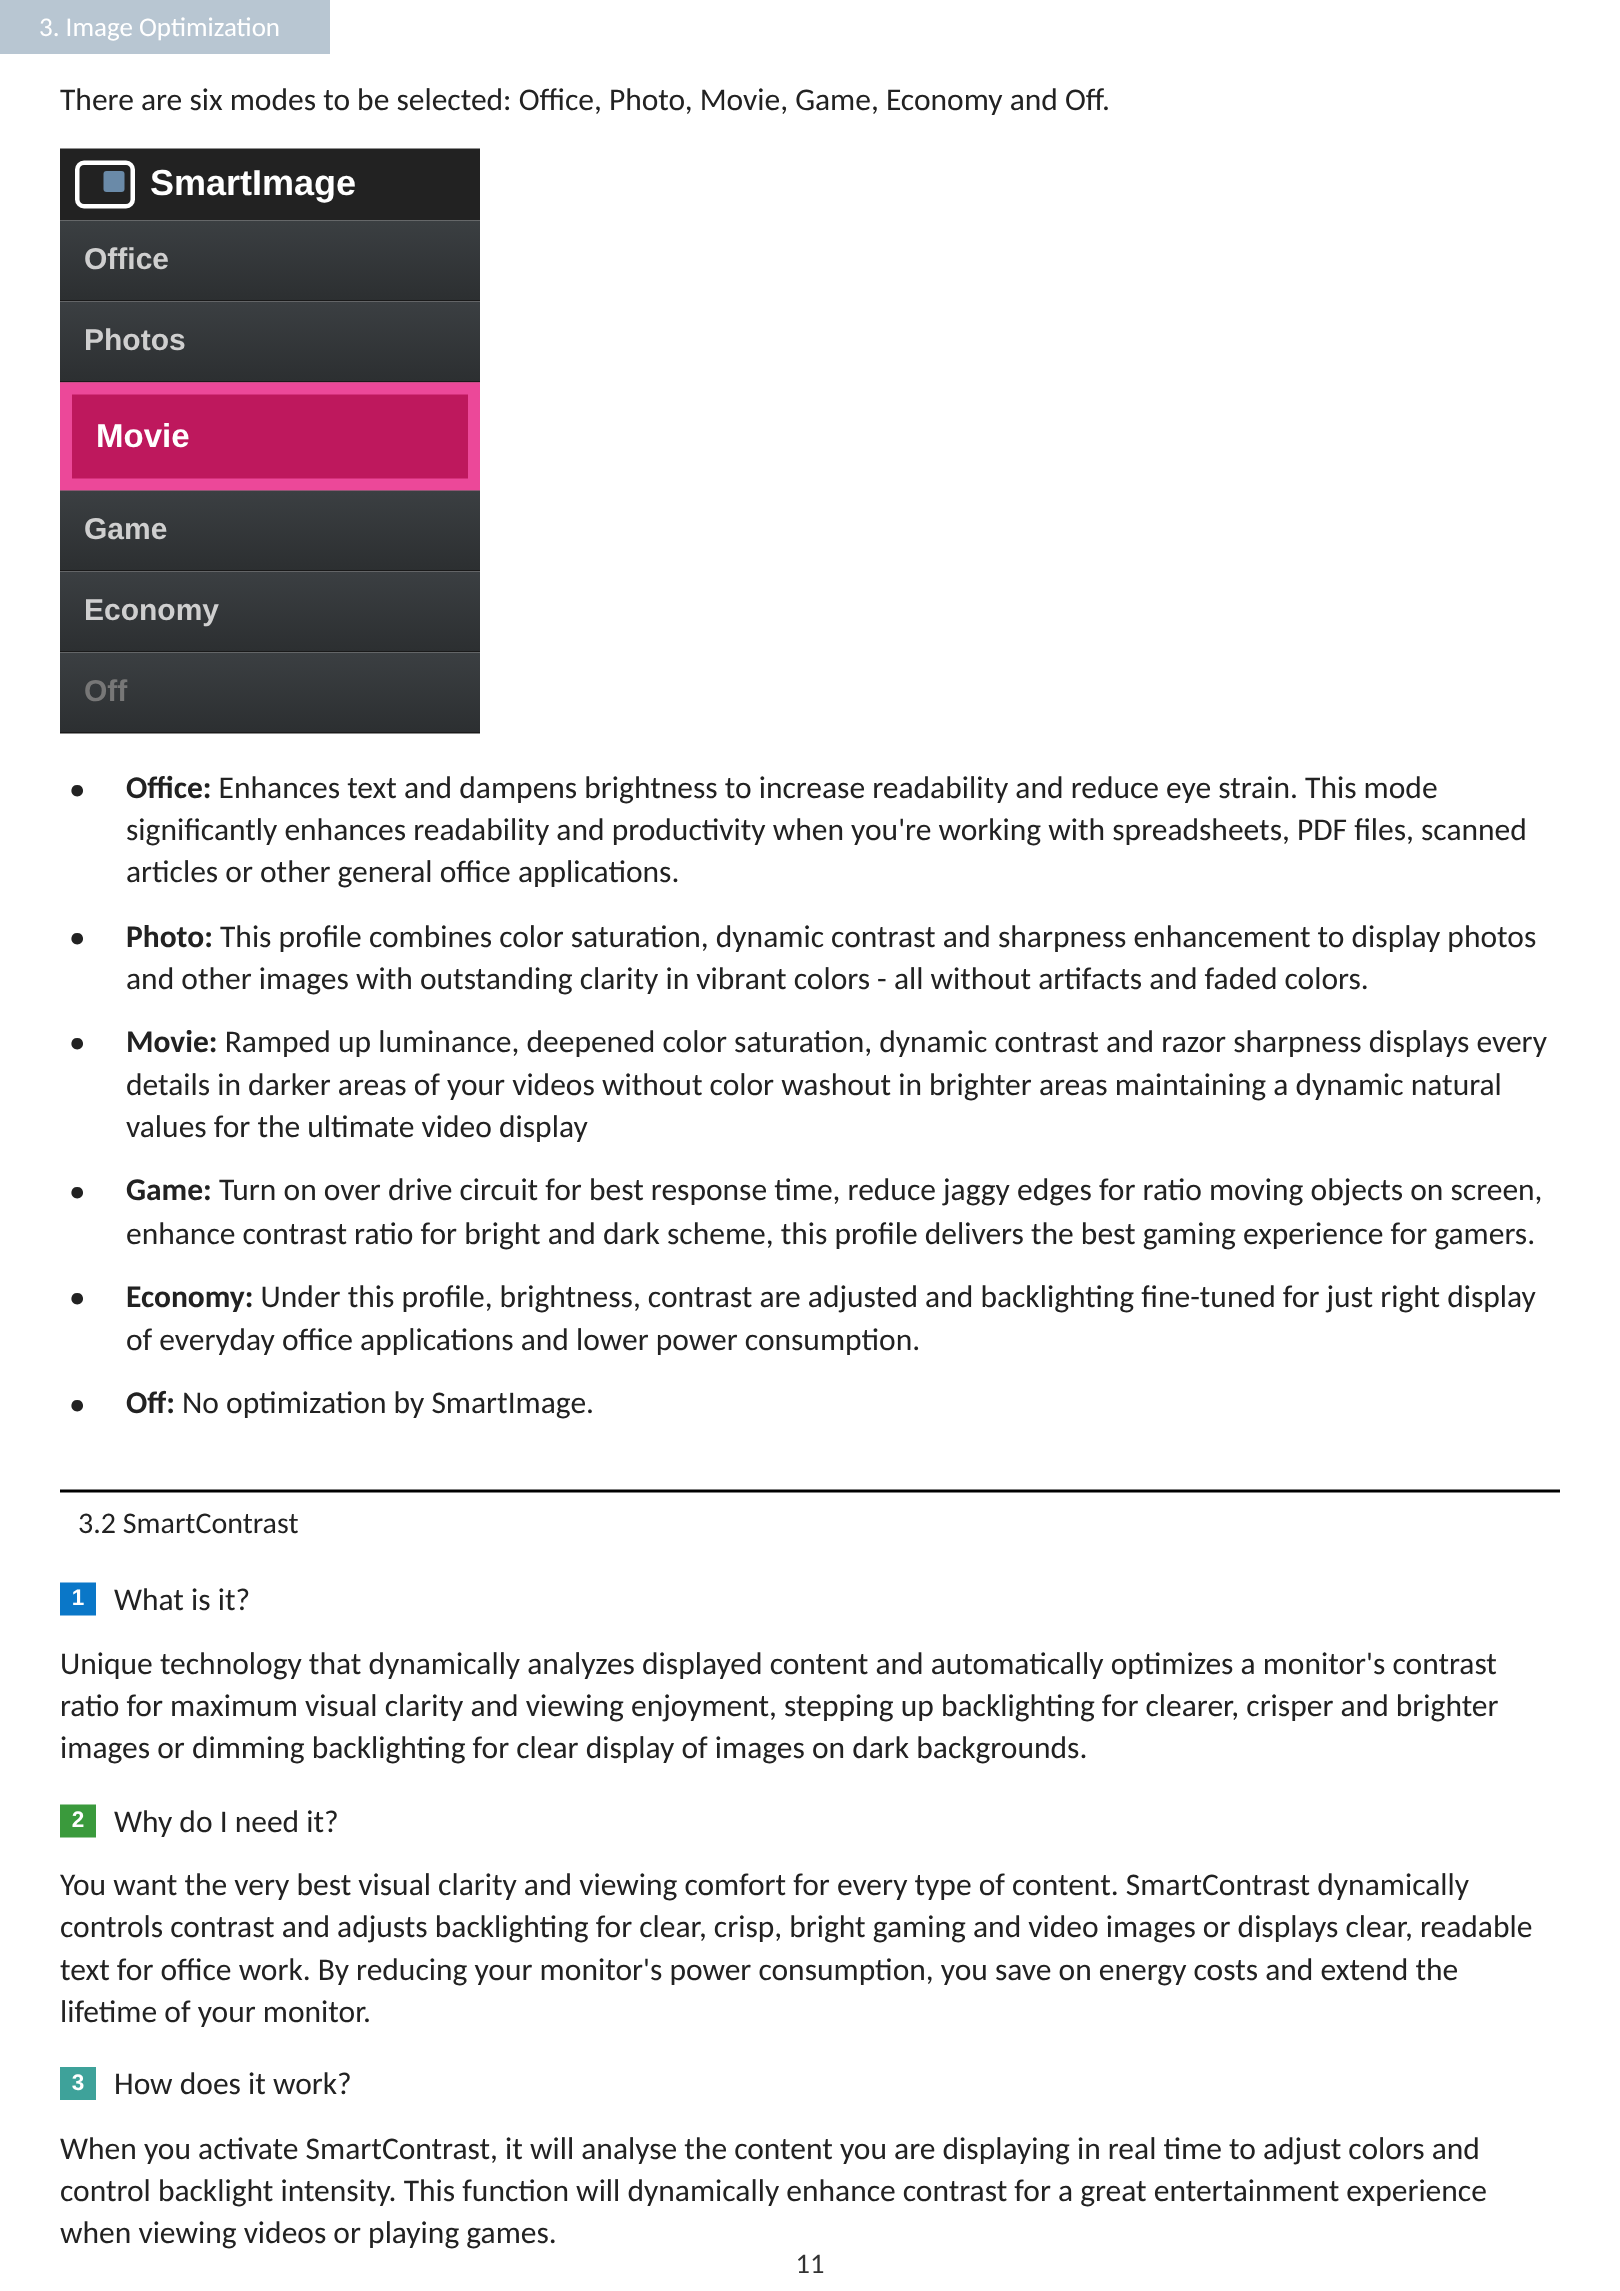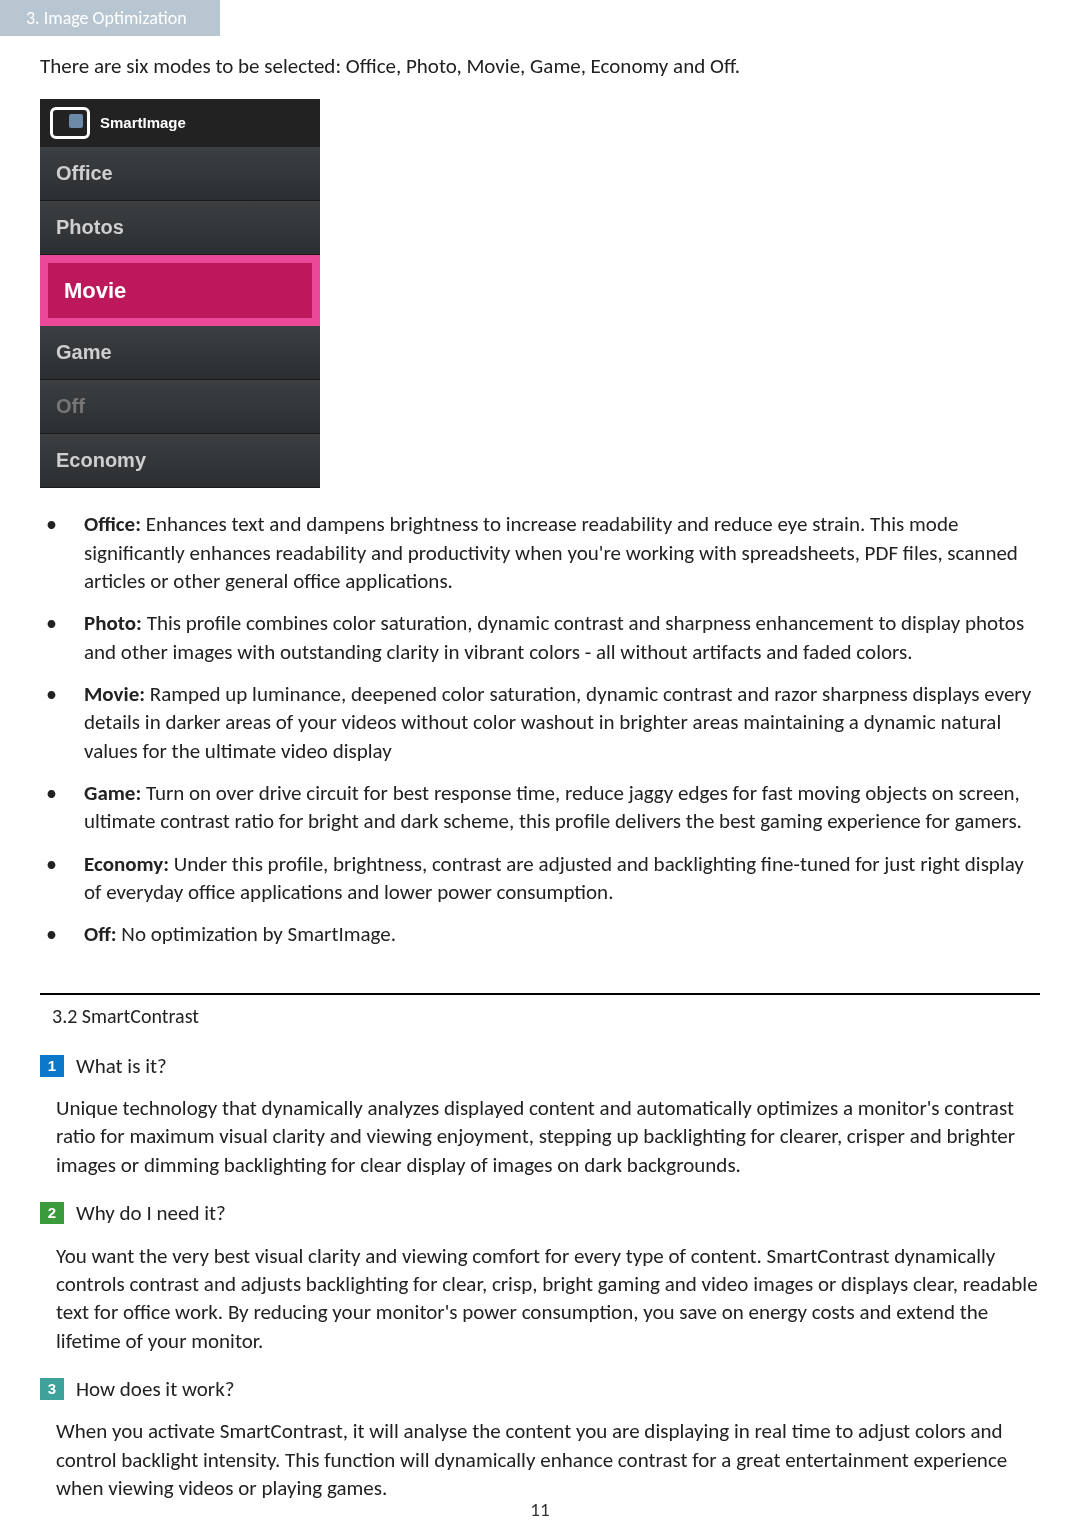--- a/index.html
+++ b/index.html
@@ -42,21 +42,21 @@
   }
   .osd-head {
     display: flex;
     align-items: center;
     gap: 10px;
     background: #222;
     color: #fff;
     padding: 8px 10px;
     font-family: Arial, sans-serif;
     font-weight: bold;
-    font-size: 15px;
+    font-size: 24px;
   }
   .osd-logo {
     width: 40px; height: 32px;
     border: 3px solid #fff;
     border-radius: 6px;
     position: relative;
     background: #222;
   }
   .osd-logo::after {
     content: "";
@@ -117,21 +117,21 @@
     justify-content: center;
     width: 24px; height: 22px;
     color: #fff;
     font-size: 15px;
     font-family: Arial, sans-serif;
     font-weight: bold;
   }
   .sq.c1 { background: #0a77c8; }
   .sq.c2 { background: #3a9a3c; }
   .sq.c3 { background: #3ea29a; }
-  .para { margin: 0 0 20px 16px; }
+  .para { margin: 0 0 20px 0; }
   .page-num {
     position: absolute;
     bottom: 4px;
     left: 0; right: 0;
     text-align: center;
     font-size: 19px;
     color: #333;
   }
 </style>
 </head>
@@ -146,36 +146,36 @@
 
     <div class="osd">
       <div class="osd-head">
         <span class="osd-logo"></span>
         <span>SmartImage</span>
       </div>
       <div class="osd-item">Office</div>
       <div class="osd-item">Photos</div>
       <div class="osd-item selected">Movie</div>
       <div class="osd-item">Game</div>
+      <div class="osd-item">Economy</div>
       <div class="osd-item dim">Off</div>
-      <div class="osd-item">Economy</div>
     </div>
 
     <ul class="bullets">
       <li>
         <span class="term">Office:</span><span> Enhances text and dampens brightness to increase readability and reduce eye strain. This mode significantly enhances readability and productivity when you're working with spreadsheets, PDF files, scanned articles or other general office applications.</span>
       </li>
       <li>
         <span class="term">Photo:</span><span> This profile combines color saturation, dynamic contrast and sharpness enhancement to display photos and other images with outstanding clarity in vibrant colors - all without artifacts and faded colors.</span>
       </li>
       <li>
         <span class="term">Movie:</span><span> Ramped up luminance, deepened color saturation, dynamic contrast and razor sharpness displays every details in darker areas of your videos without color washout in brighter areas maintaining a dynamic natural values for the ultimate video display</span>
       </li>
       <li>
-        <span class="term">Game:</span><span> Turn on over drive circuit for best response time, reduce jaggy edges for fast moving objects on screen, ultimate contrast ratio for bright and dark scheme, this profile delivers the best gaming experience for gamers.</span>
+        <span class="term">Game:</span><span> Turn on over drive circuit for best response time, reduce jaggy edges for ratio moving objects on screen, enhance contrast ratio for bright and dark scheme, this profile delivers the best gaming experience for gamers.</span>
       </li>
       <li>
         <span class="term">Economy:</span><span> Under this profile, brightness, contrast are adjusted and backlighting fine-tuned for just right display of everyday office applications and lower power consumption.</span>
       </li>
       <li>
         <span class="term">Off:</span><span> No optimization by SmartImage.</span>
       </li>
     </ul>
   </div>
 

